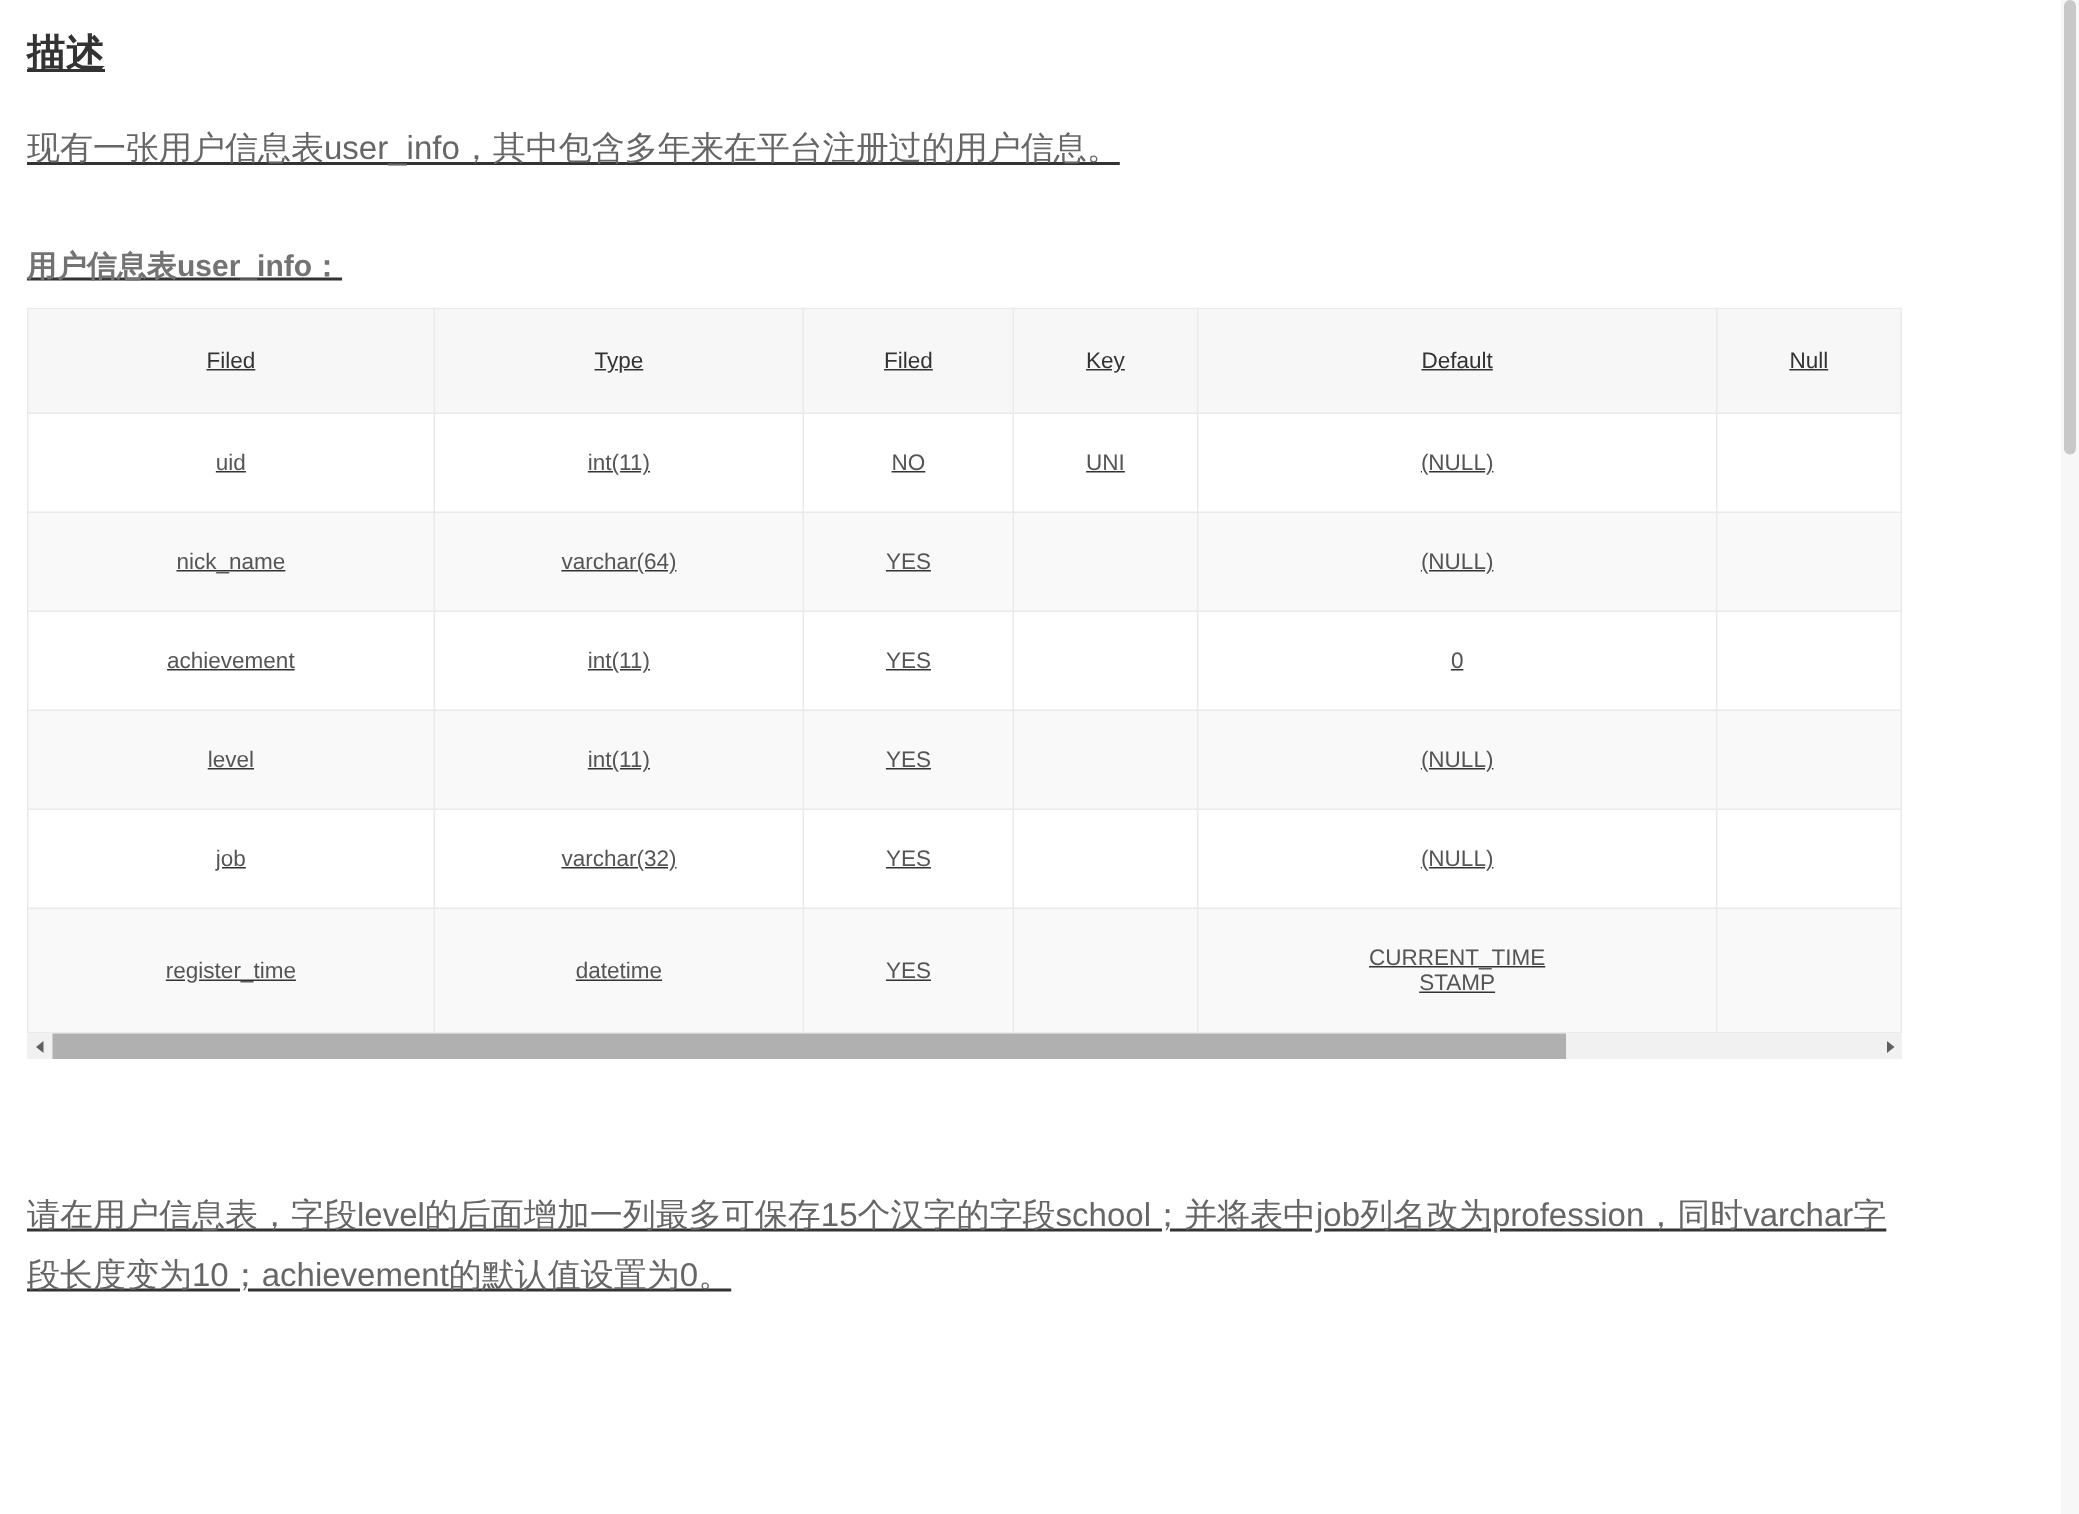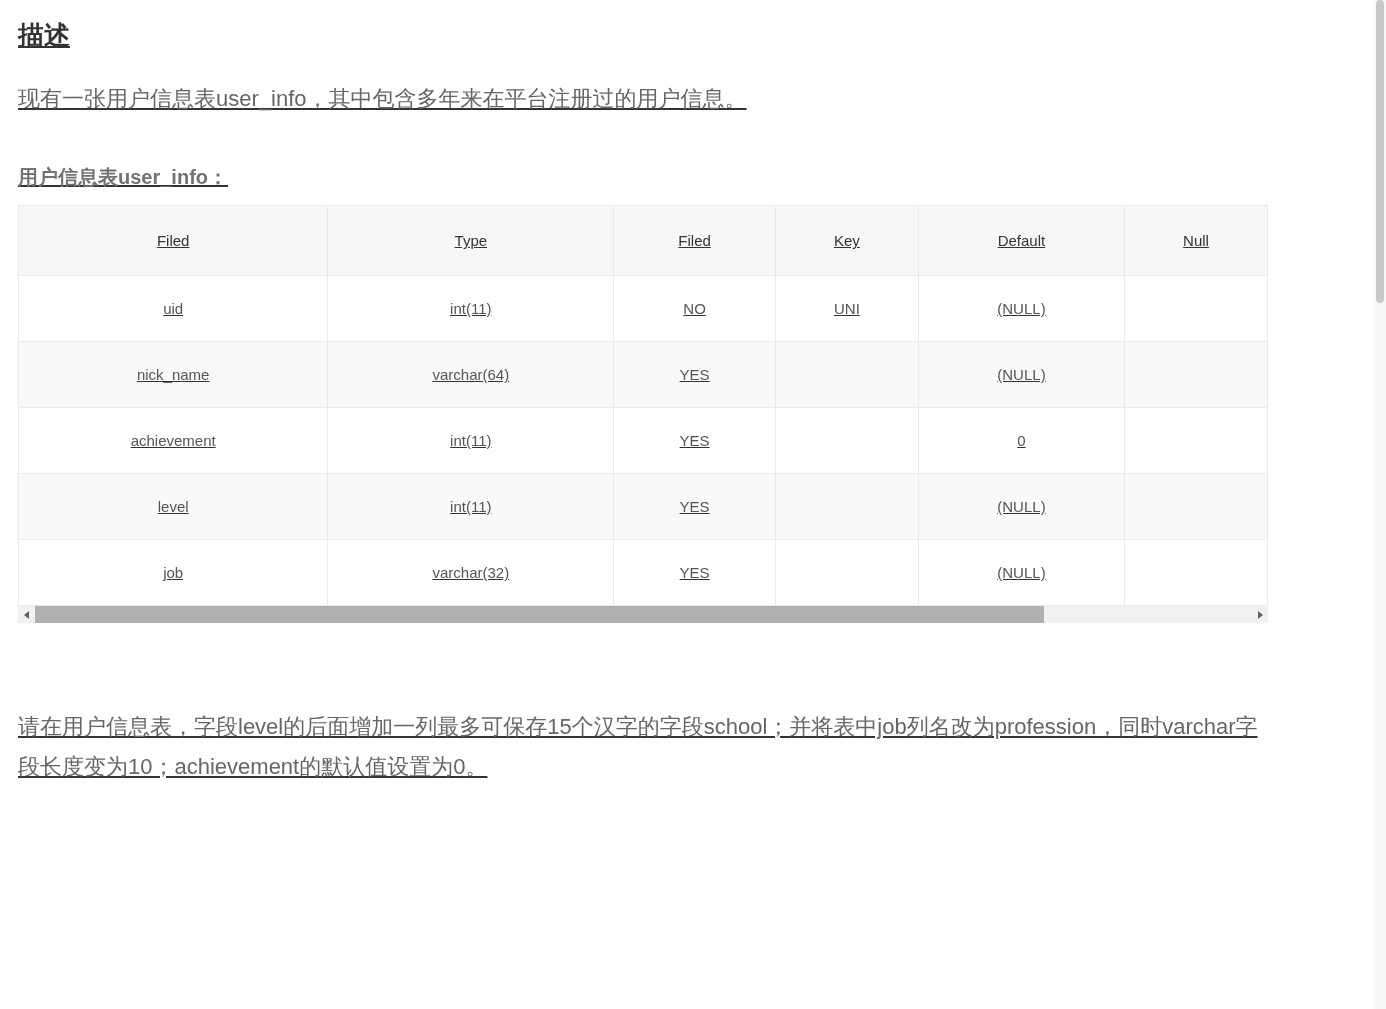--- a/index.html
+++ b/index.html
@@ -186,20 +186,28 @@
             <td></td>
             <td>(NULL)</td>
             <td></td>
           </tr>
           <tr>
             <td>job</td>
             <td>varchar(32)</td>
             <td>YES</td>
             <td></td>
             <td>(NULL)</td>
+            <td></td>
+          </tr>
+          <tr>
+            <td>register_time</td>
+            <td>datetime</td>
+            <td>YES</td>
+            <td></td>
+            <td>CURRENT_TIME<br>STAMP</td>
             <td></td>
           </tr>
         </tbody>
     </table>
     <div class="hscroll-track">
       <div class="hscroll-arrow">
         <svg width="8" height="8" viewBox="0 0 8 8">
             <polygon points="6,0 6,8 1,4" fill="#606060"></polygon>
           </svg>
       </div>

